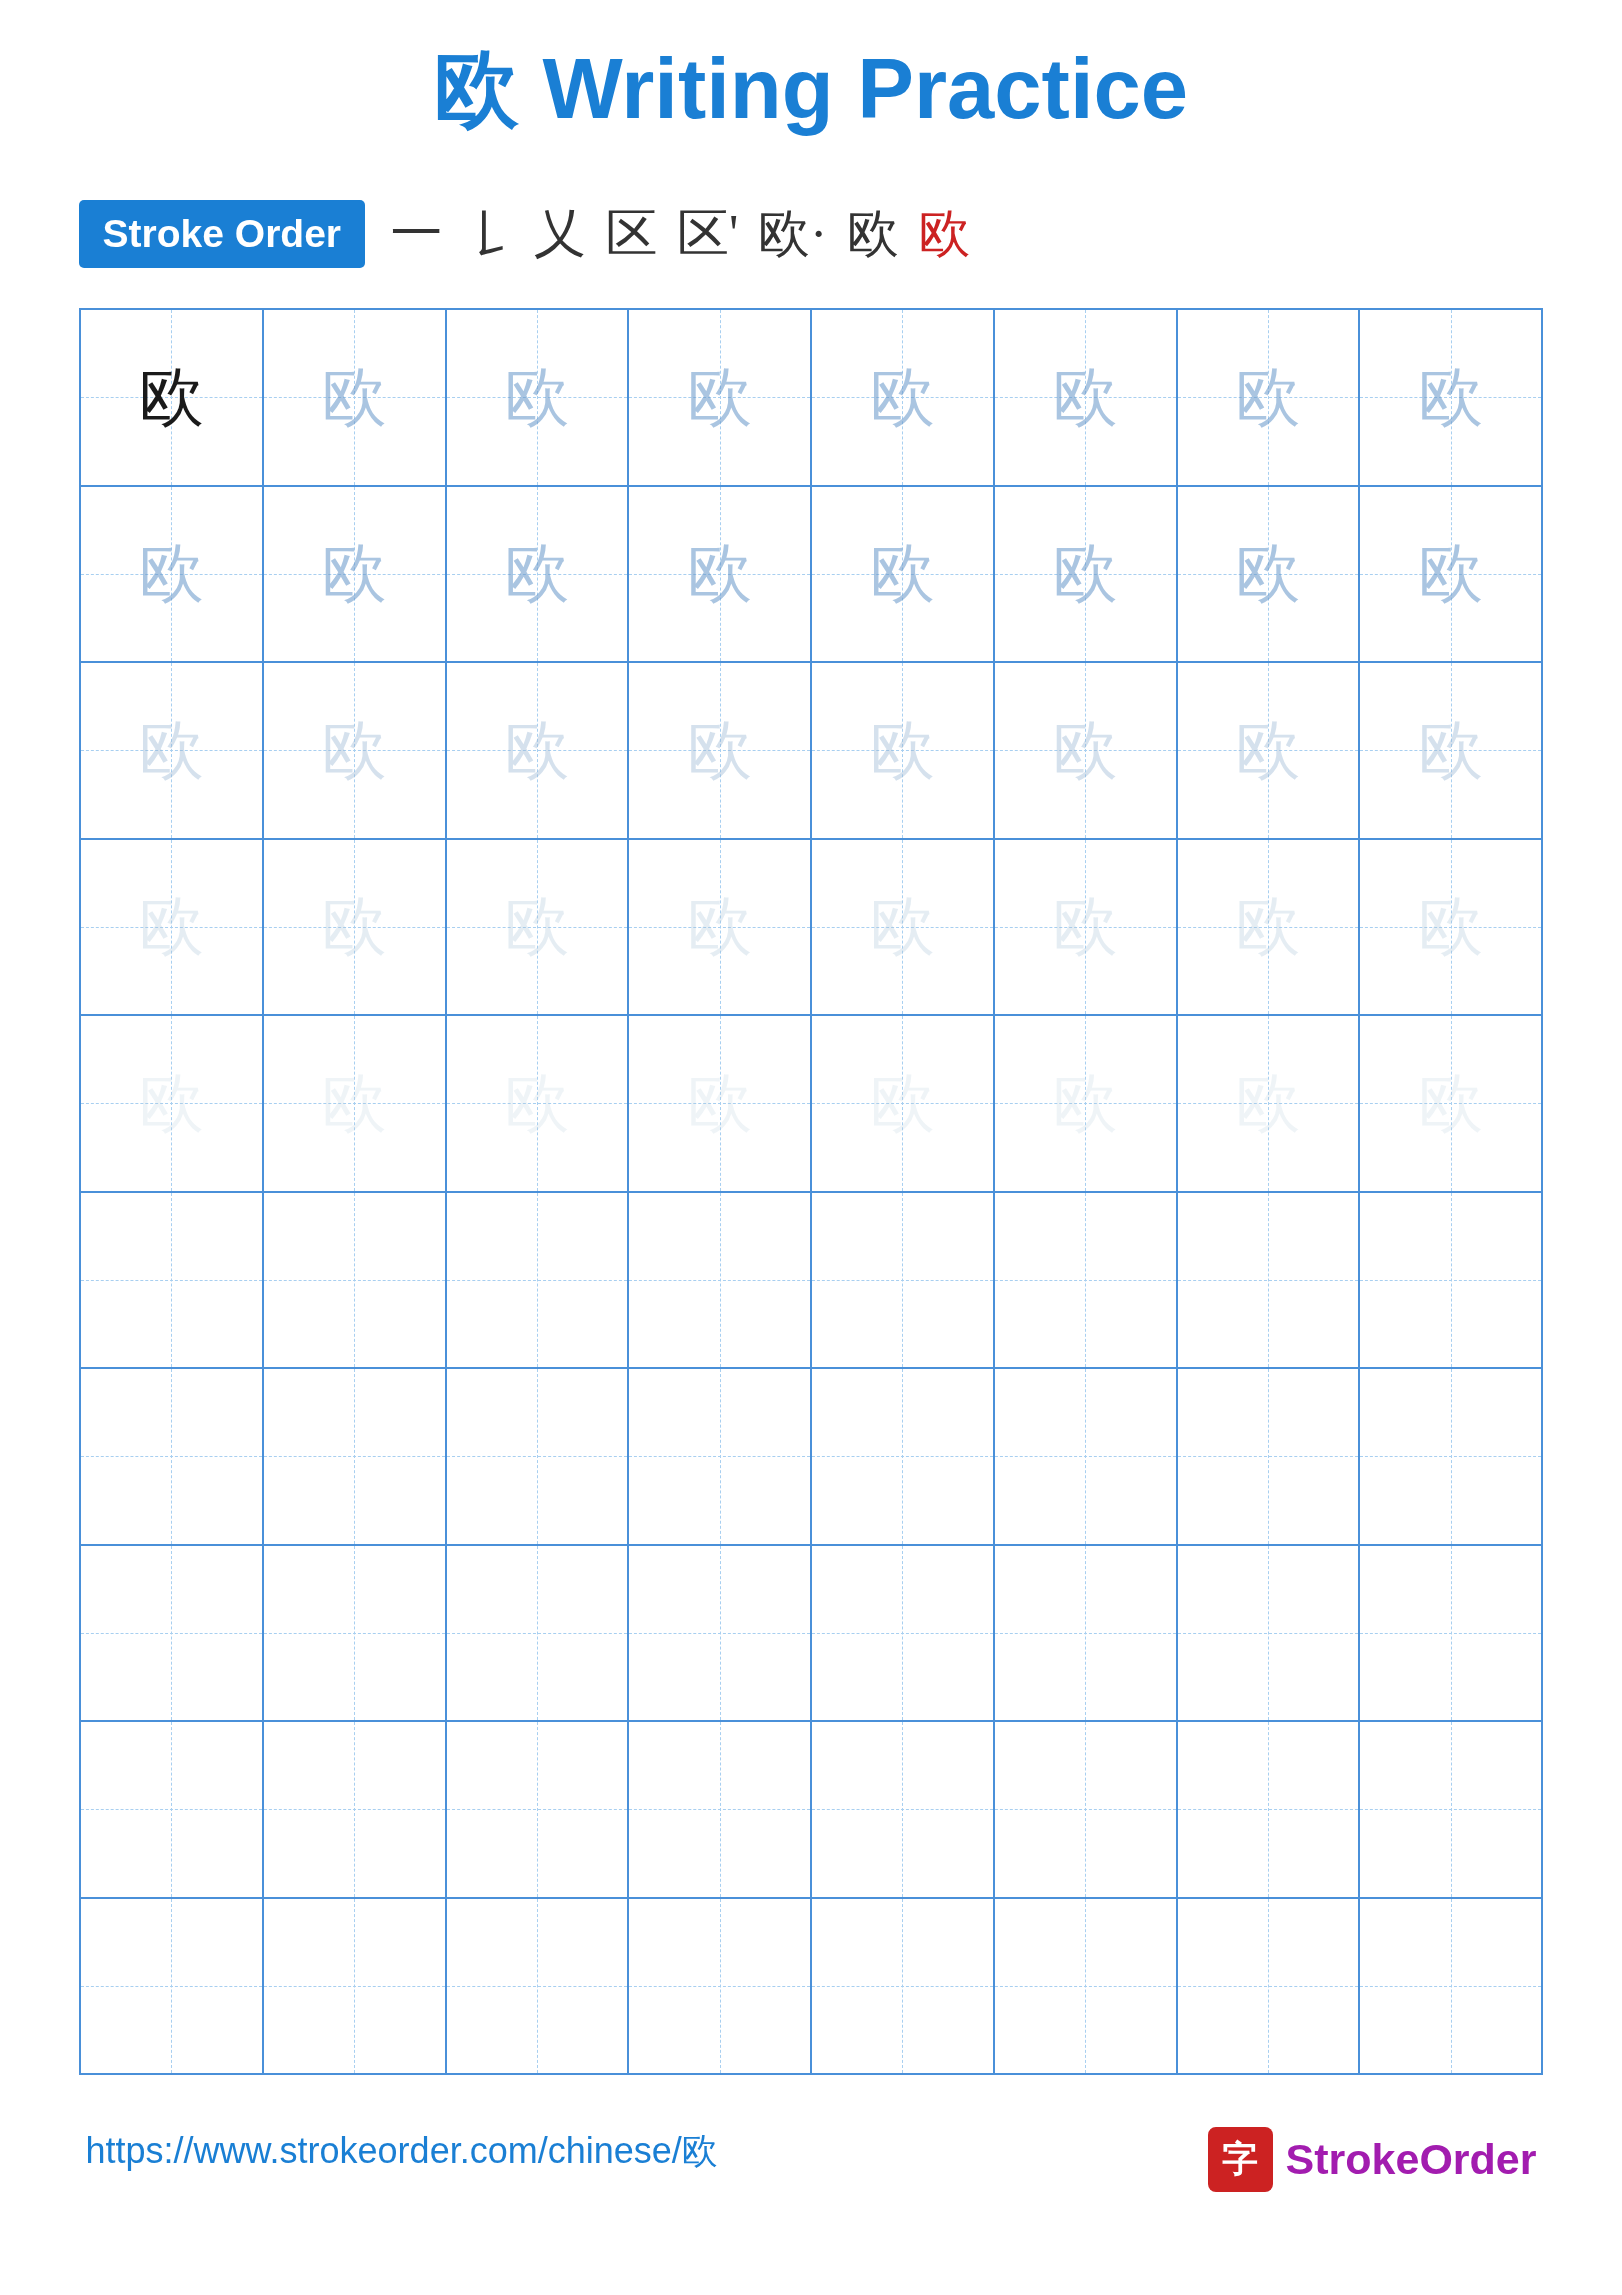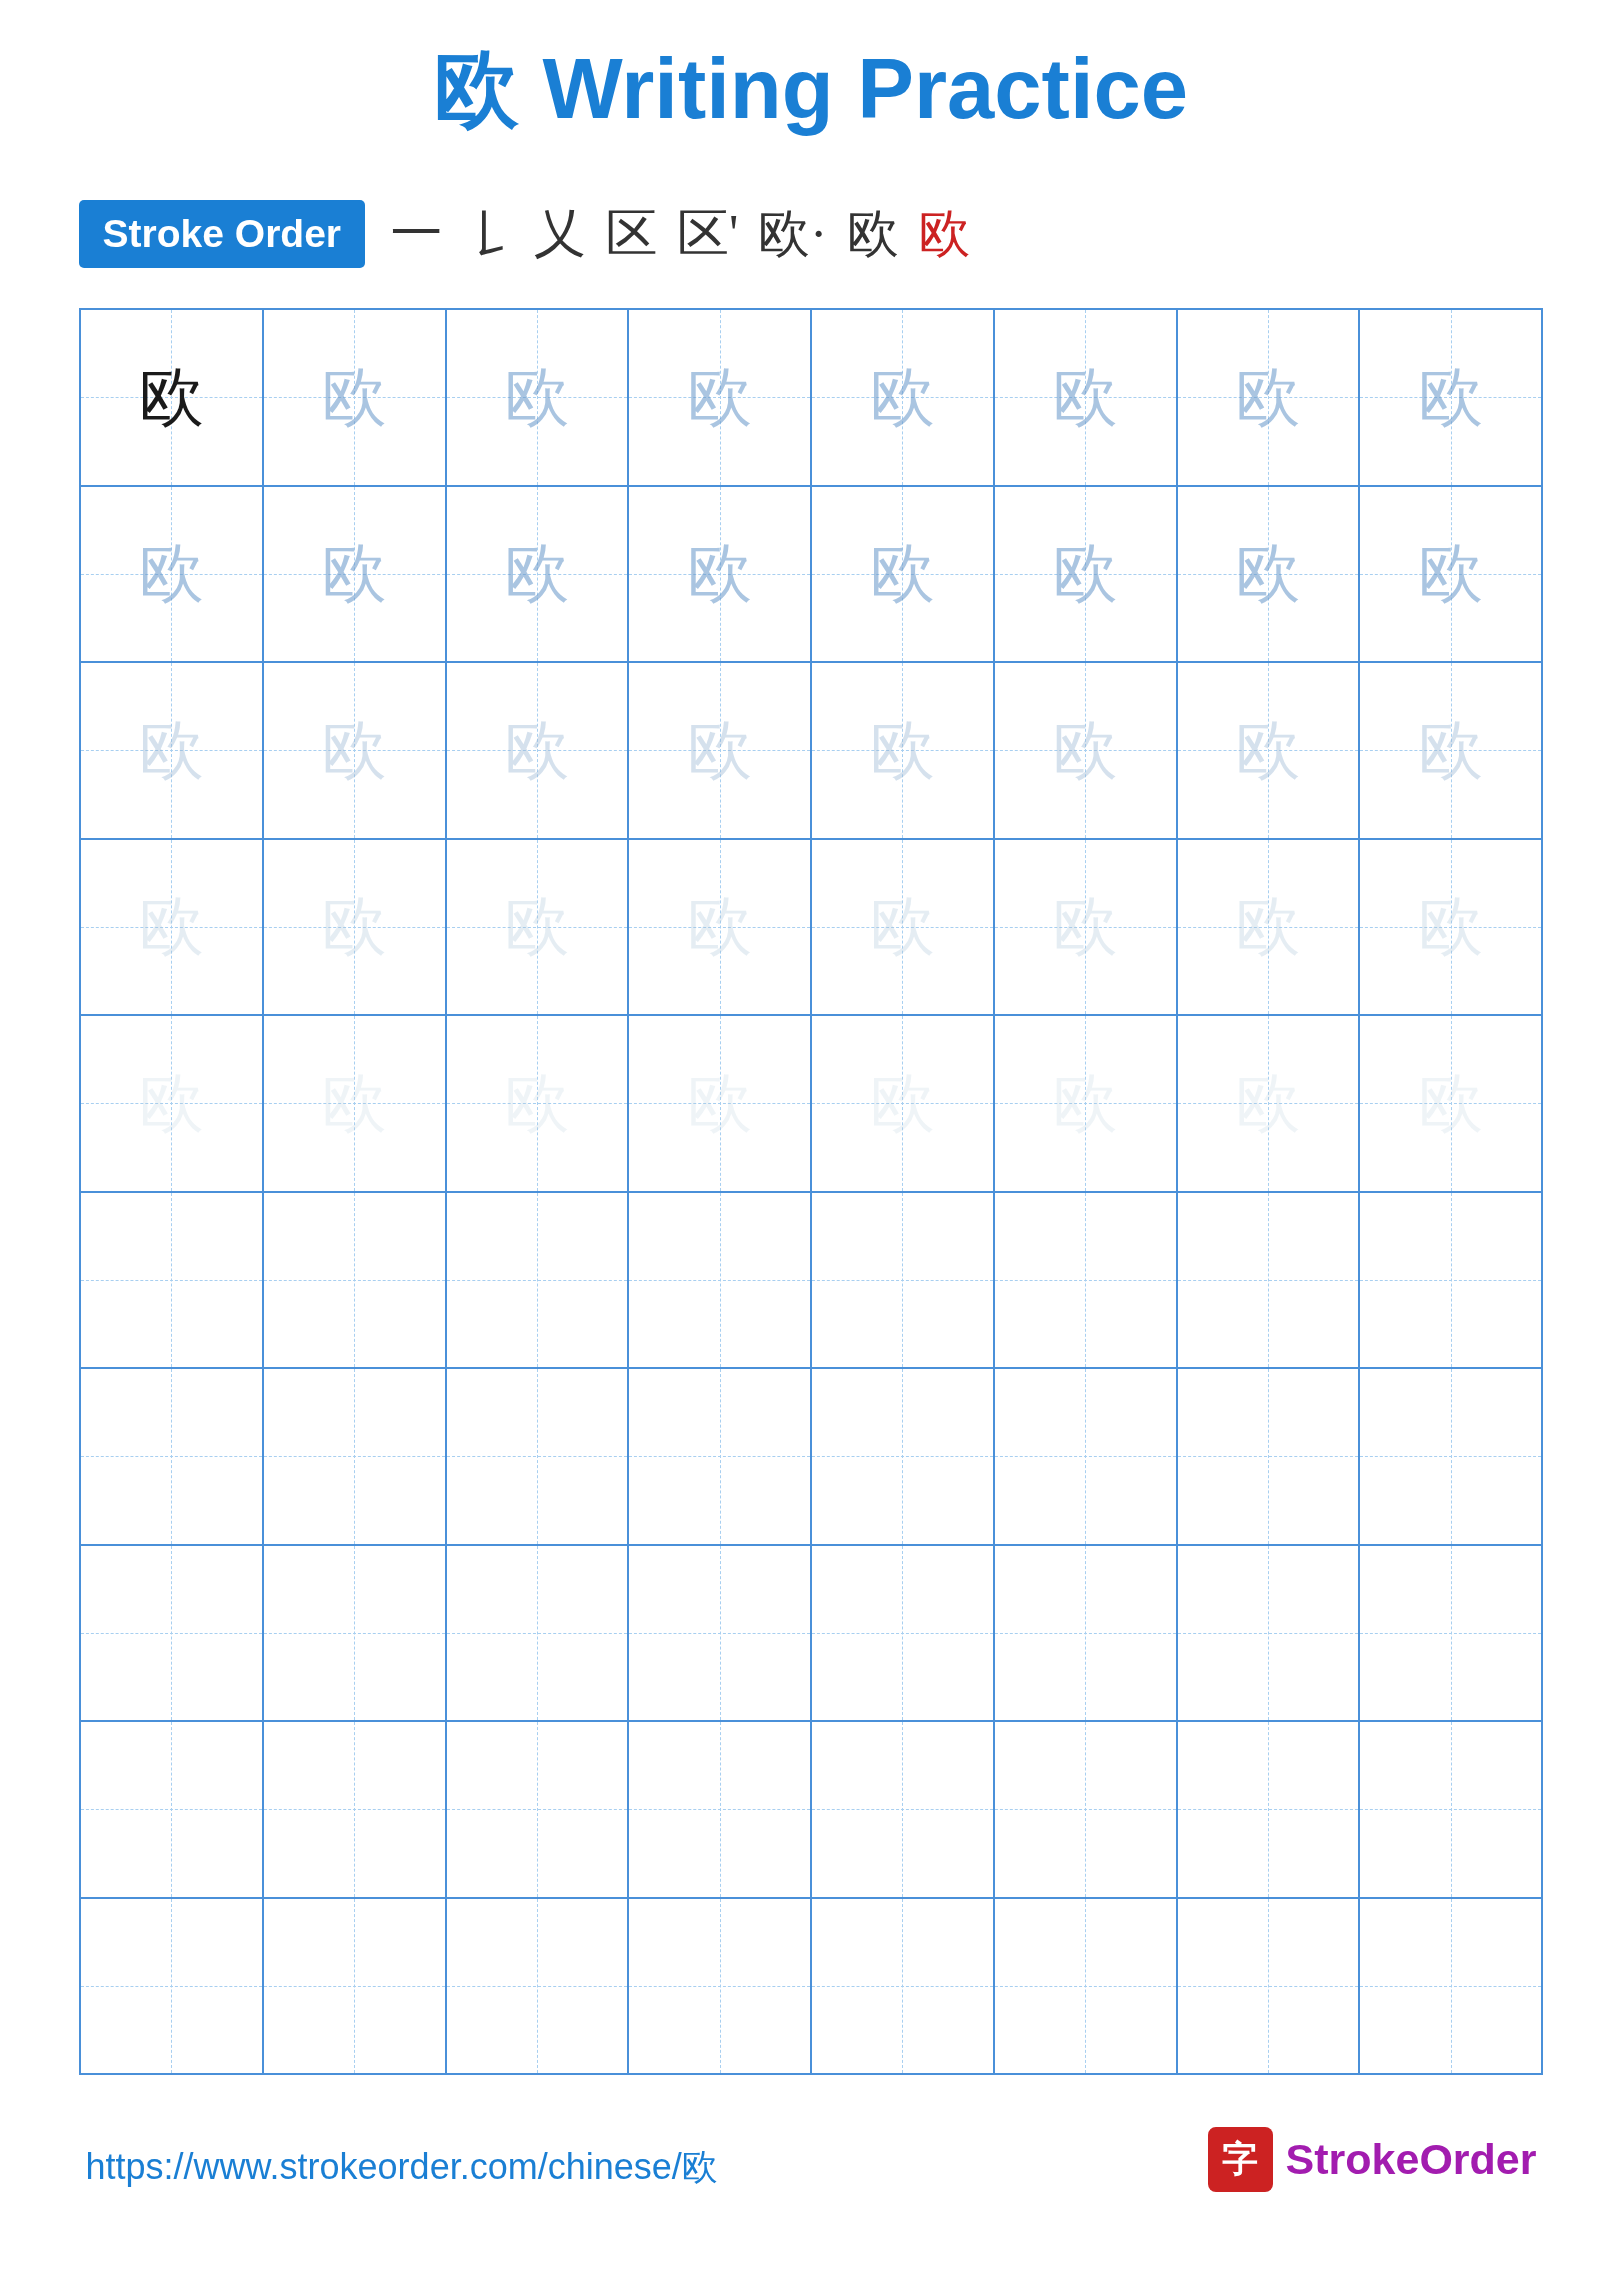--- a/index.html
+++ b/index.html
@@ -129,21 +129,21 @@
     }
 
     .cell-char.light-4 {
       color: rgba(180, 205, 220, 0.22);
     }
 
     
     .footer {
       display: flex;
       justify-content: space-between;
-      align-items: flex-end;
+      align-items: flex-start;
       margin-top: 52px;
       padding: 0 6.5px;
     }
 
     .footer-url {
       color: #1a7fd4;
       font-size: 36px;
       font-family: Arial, sans-serif;
       text-decoration: none;
     }

